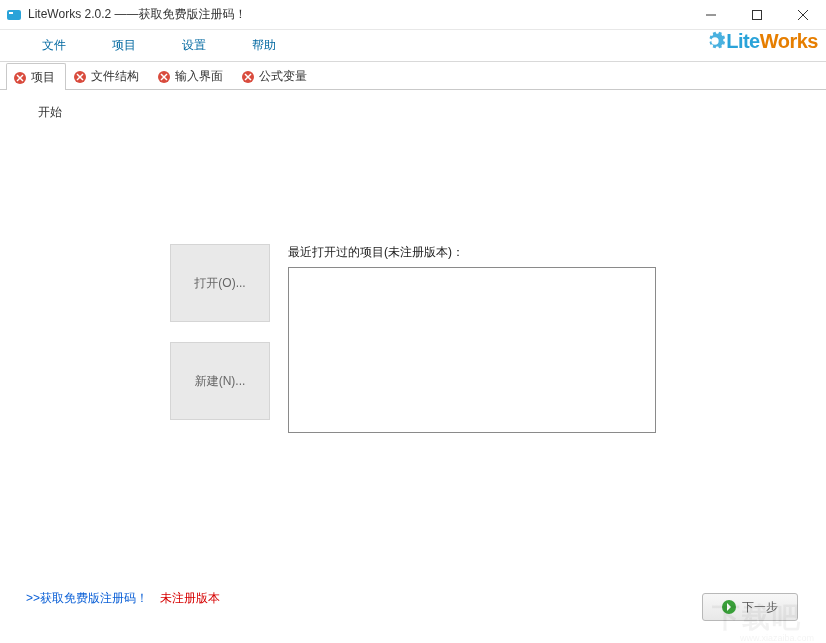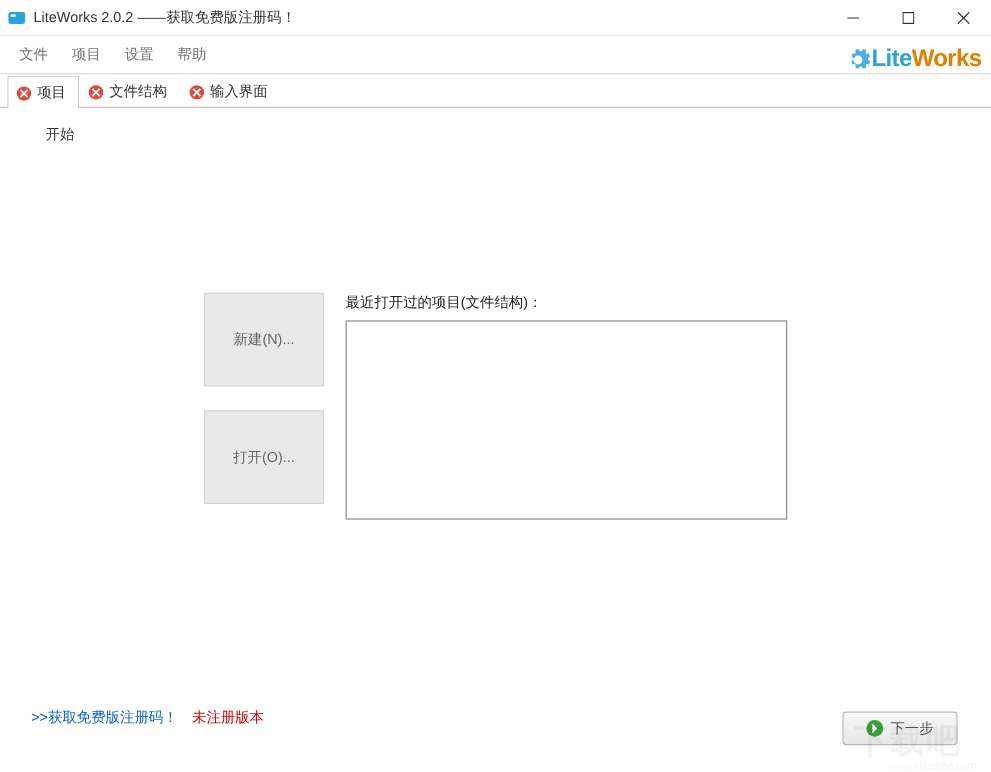--- a/index.html
+++ b/index.html
@@ -45,27 +45,28 @@
   border-bottom: 1px solid #d9d9d9;
 }
 .menubar {
   display: flex;
   align-items: center;
   padding: 0 8px;
   gap: 4px;
 }
 .menu-item {
   padding: 4px 8px;
-  color: #737373;
+  color: #0369a1;
   cursor: default;
+  margin-left: 26px;
 }
 .logo-area {
   margin-left: auto;
   display: flex;
-  align-items: flex-end;
+  align-items: flex-start;
   padding-right: 8px;
 }
 .logo-gear {
   width: 22px; height: 22px;
   color: #2aa3d9;
 }
 .logo-text {
   font-size: 20px;
   font-weight: bold;
   letter-spacing: -0.5px;
@@ -278,36 +279,46 @@
   <div class="tab">
     <span class="tab-icon">
       <svg viewBox="0 0 14 14">
           <circle cx="7" cy="7" r="6" fill="#d94b3d"></circle>
           <line x1="4" y1="4" x2="10" y2="10" stroke="#fff" stroke-width="1.5"></line>
           <line x1="10" y1="4" x2="4" y2="10" stroke="#fff" stroke-width="1.5"></line>
         </svg>
     </span>
     <span>输入界面</span>
   </div>
+  <div class="tab">
+    <span class="tab-icon">
+      <svg viewBox="0 0 14 14">
+          <circle cx="7" cy="7" r="6" fill="#d94b3d"></circle>
+          <line x1="4" y1="4" x2="10" y2="10" stroke="#fff" stroke-width="1.5"></line>
+          <line x1="10" y1="4" x2="4" y2="10" stroke="#fff" stroke-width="1.5"></line>
+        </svg>
+    </span>
+    <span>公式变量</span>
+  </div>
 </div>
 
 <div class="content">
   <div class="section-label">开始</div>
 
   <div class="start-area">
     <div class="btn-col">
       <div class="big-btn">
+        <span>打开(O)...</span>
+      </div>
+      <div class="big-btn">
         <span>新建(N)...</span>
       </div>
-      <div class="big-btn">
-        <span>打开(O)...</span>
-      </div>
     </div>
     <div class="recent-col">
-      <div class="recent-label">最近打开过的项目(文件结构)：</div>
+      <div class="recent-label">最近打开过的项目(未注册版本)：</div>
       <div class="recent-list"></div>
     </div>
   </div>
 
   <div class="footer-links">
     <span class="link-blue">&gt;&gt;获取免费版注册码！</span>
     <span class="text-red">未注册版本</span>
   </div>
 
   <div class="next-btn">

